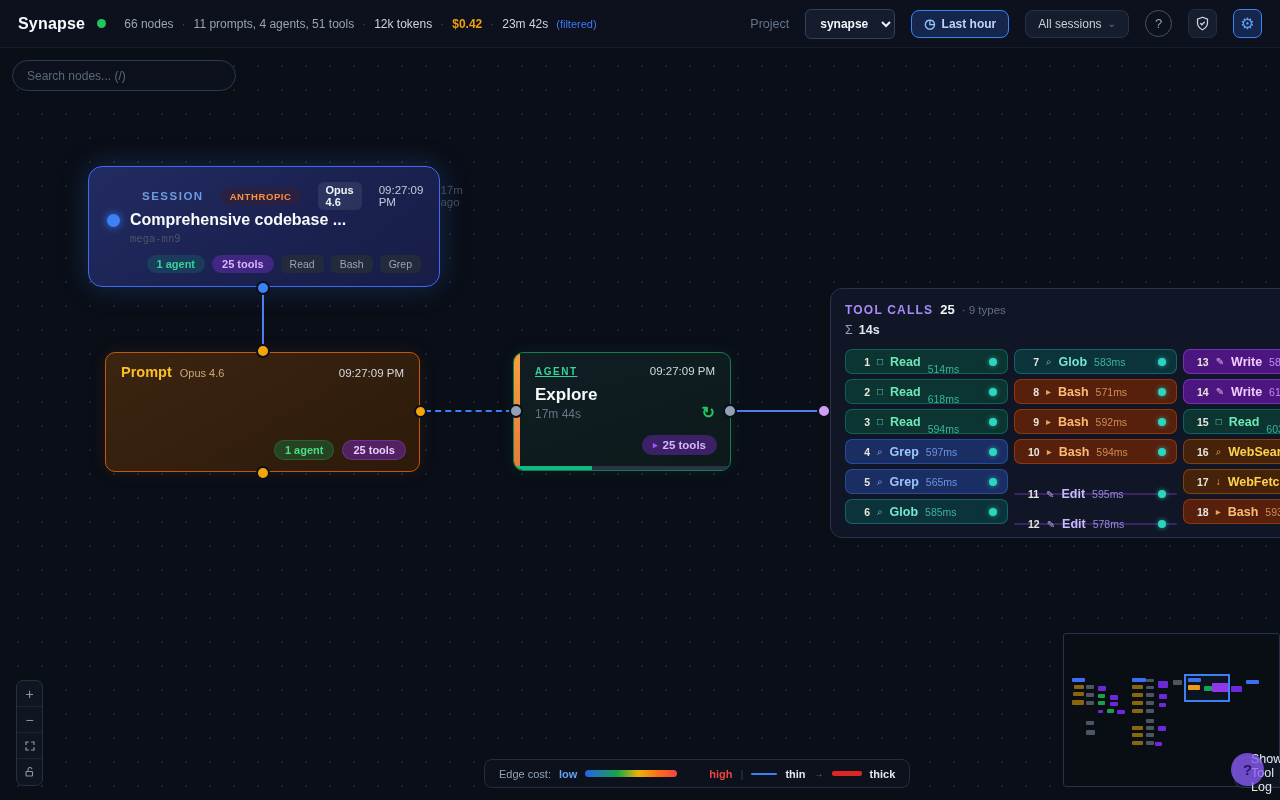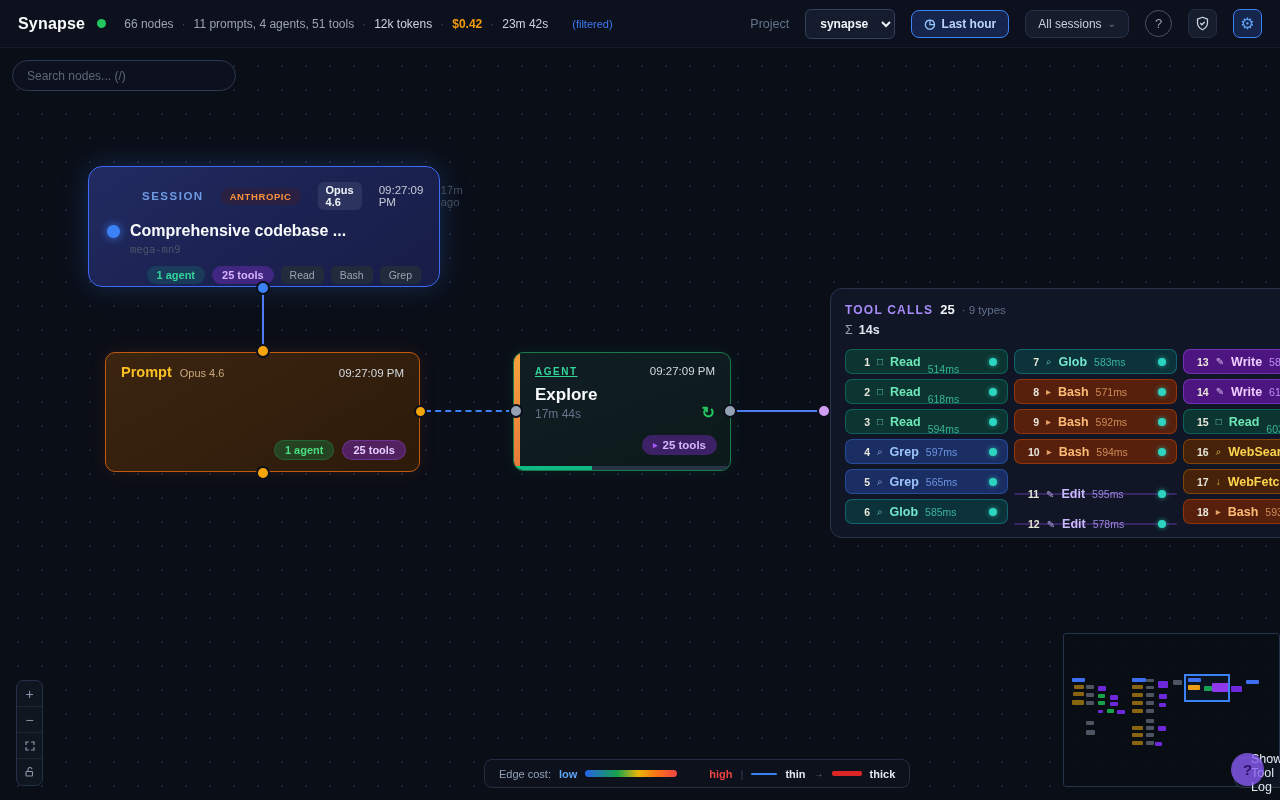--- a/index.html
+++ b/index.html
@@ -21,21 +21,21 @@
     position:absolute; left:0; top:0; width:1280px; height:48px; z-index:50;
     background:#0c111d; border-bottom:1px solid #151d2d;
     display:flex; align-items:center; padding:0 18px; gap:10px;
   }
   .brand { font-size:16px; font-weight:700; color:#f8fafc; letter-spacing:.2px; }
   .status-dot { width:9px; height:9px; border-radius:50%; background:#22c55e; margin-left:2px; }
   .stats { display:flex; align-items:center; gap:8px; margin-left:8px; font-size:12px; color:#9aa3b2; white-space:nowrap; }
   .stats .sep { color:#3d4656; }
   .stats .tokens, .stats .dur { color:#cdd4de; }
   .stats .cost { color:#f59e0b; font-weight:700; }
-  .stats .filtered { color:#3e79f7; font-size:11px;margin-left:16px; }
+  .stats .filtered { color:#3e79f7; font-size:11px; }
   .topbar-right { margin-left:auto; display:flex; align-items:center; gap:16px; }
   .proj-label { color:#64748b; font-size:12.5px; }
   select.proj {
     background:#141c2e; color:#f1f5f9; border:1px solid #33415c; border-radius:6px;
     font-family:"Liberation Sans",sans-serif; font-size:12px; font-weight:700;
     padding:5px 10px; height:30px; width:90px;
   }
   .btn {
     display:inline-flex; align-items:center; gap:6px; height:28px; padding:0 12px;
     border-radius:8px; font-size:12px; cursor:pointer; white-space:nowrap;
@@ -69,21 +69,21 @@
     background:linear-gradient(145deg,#222b61 0%,#1b2251 55%,#171d46 100%);
     box-shadow:0 0 28px rgba(59,130,246,.25);
     padding:15px 18px 0 18px;
   }
   .sess-head { display:flex; align-items:center; gap:17px;margin-left:35px; }
   .sess-kind { color:#6d9ae0; font-weight:700; font-size:11.5px; letter-spacing:1.5px; }
   .badge-anthropic { background:#2a2142; color:#fb923c; font-weight:700; font-size:9.5px; letter-spacing:.6px; padding:3px 9px; border-radius:9px; }
   .badge-model { background:rgba(148,163,184,.14); color:#f1f5f9; font-weight:700; font-size:11px; padding:2px 8px; border-radius:6px; }
   .sess-time { color:#c3cbd8; font-size:11.5px; }
   .sess-ago { color:#434e61; font-size:11.5px; }
-  .sess-title-row { display:flex; align-items:center; gap:10px; margin-top:12px; }
+  .sess-title-row { display:flex; align-items:center; gap:10px; margin-top:1px; }
   .pulse-dot { width:13px; height:13px; border-radius:50%; background:#3b82f6; box-shadow:0 0 9px rgba(59,130,246,.9); flex:none; }
   .sess-title { font-size:16px; font-weight:700; color:#f8fafc; }
   .sess-id { margin-left:23px; margin-top:3px; font-family:"DejaVu Sans Mono",monospace; font-size:10.5px; color:#4a5468; }
   .sess-badges { display:flex; justify-content:flex-end; align-items:center; gap:7px; margin-top:11px; }
   .pill { display:inline-flex; align-items:center; border-radius:999px; font-weight:700; }
   .pill-agent-s { background:rgba(16,185,129,.16); color:#34d399; font-size:11px; padding:3px 10px; }
   .pill-tools-s { background:rgba(147,51,234,.32); color:#d8b4fe; font-size:11px; padding:3px 10px; }
   .mini-chip { background:#222b3b; color:#9aa4b2; font-size:10.5px; padding:3px 9px; border-radius:5px; font-weight:400; }
 
   .prompt-card {

